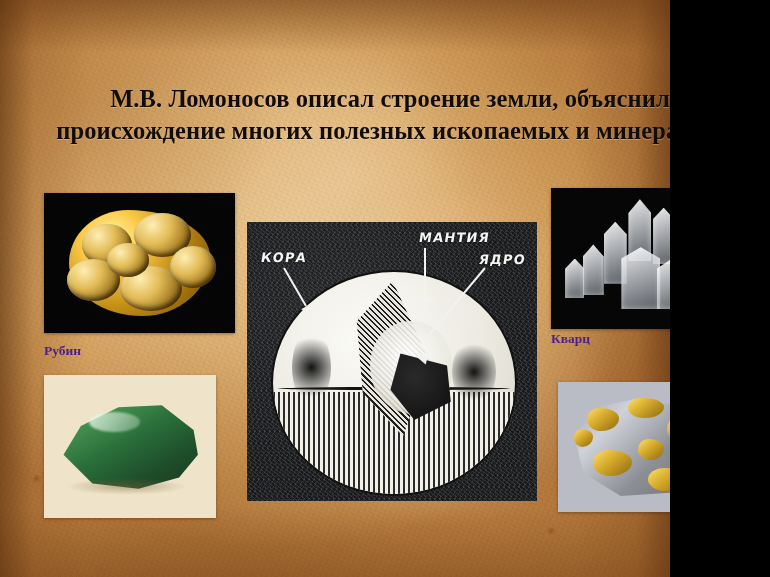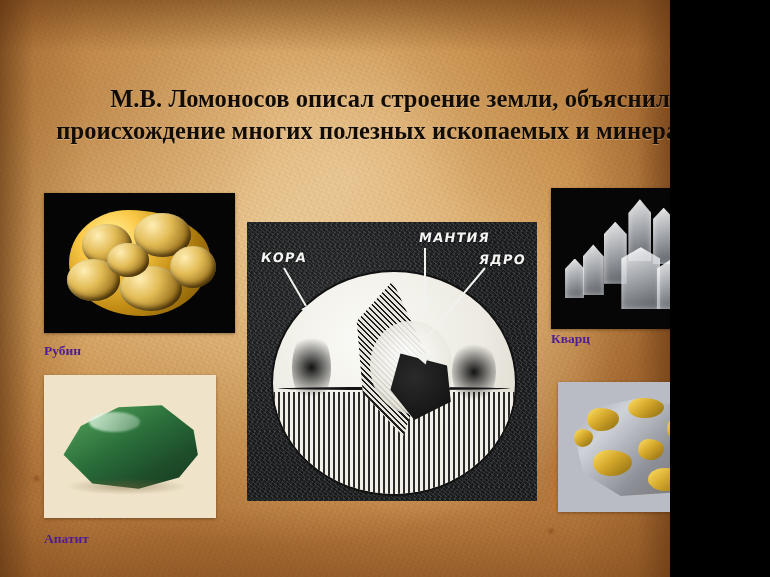--- a/index.html
+++ b/index.html
@@ -237,21 +237,20 @@
     <div class="qz" style="left:60%;top:50%;width:18%;height:36%;clip-path:polygon(50% 0,100% 20%,100% 100%,0 100%,0 20%);"></div>
     <div class="qz" style="left:78%;top:56%;width:12%;height:26%;clip-path:polygon(50% 0,100% 26%,100% 100%,0 100%,0 26%);"></div>
   </div>
   <div class="caption" style="left:551px;top:331px;width:176px;">Кварц</div>
 
   <div class="photo ph-apatite">
     <div class="apatite-body"></div>
     <div style="position:absolute;left:26%;top:26%;width:30%;height:14%;background:linear-gradient(120deg,rgba(225,245,228,.85),rgba(255,255,255,.25));border-radius:50%;filter:blur(1px);"></div>
     <div style="position:absolute;left:12%;top:72%;width:72%;height:12%;background:radial-gradient(ellipse,rgba(120,100,60,.45),rgba(0,0,0,0) 70%);"></div>
   </div>
-  <div class="caption" style="left:44px;top:531px;width:172px;">Апатит</div>
 
   <div class="photo ph-chalco">
     <div class="chalco-body"></div>
     <div class="cp-gold" style="left:18%;top:20%;width:20%;height:18%;"></div>
     <div class="cp-gold" style="left:44%;top:12%;width:22%;height:16%;"></div>
     <div class="cp-gold" style="left:68%;top:26%;width:18%;height:20%;"></div>
     <div class="cp-gold" style="left:22%;top:52%;width:24%;height:20%;"></div>
     <div class="cp-gold" style="left:50%;top:44%;width:16%;height:16%;"></div>
     <div class="cp-gold" style="left:56%;top:66%;width:26%;height:18%;"></div>
     <div class="cp-gold" style="left:10%;top:36%;width:12%;height:14%;"></div>

